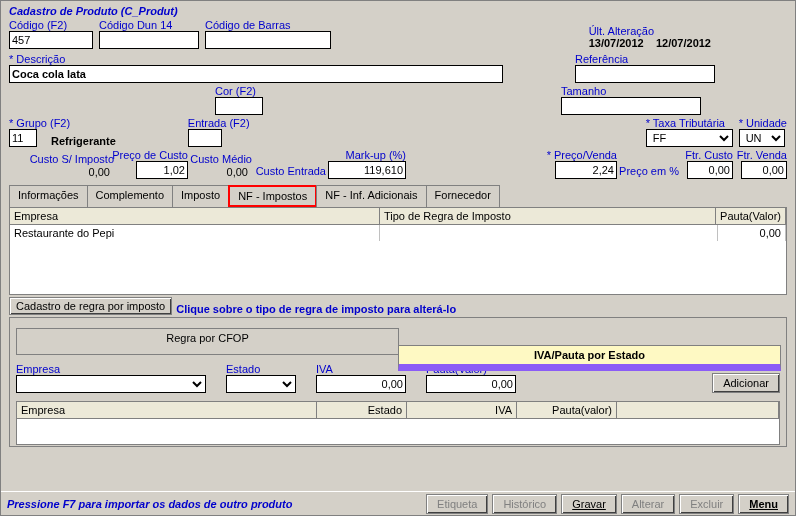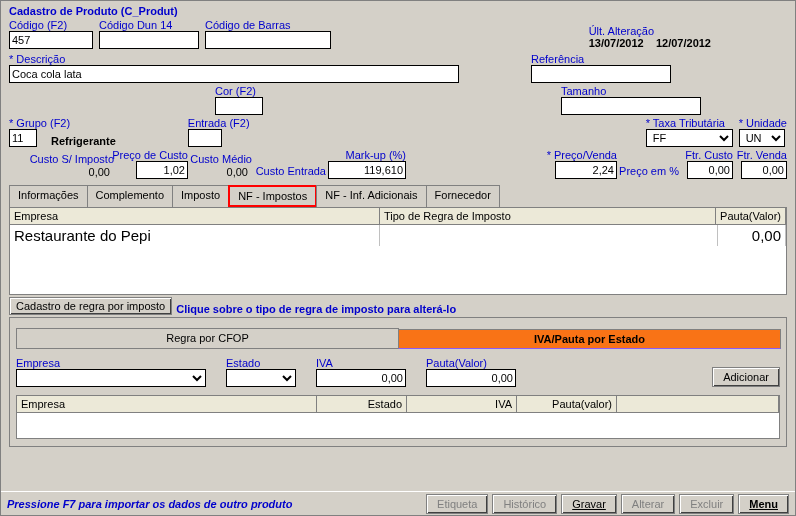--- a/index.html
+++ b/index.html
@@ -1,34 +1,34 @@
 <!DOCTYPE html>
 <html><head>
 <meta charset="utf-8">
 <style>
   * { box-sizing: border-box; font-family: Arial, sans-serif; }
   body { margin:0; padding:0; background:#d4d0c8; width:796px; height:516px; overflow:hidden; font-size:11px; color:#000; }
   .win { width:796px; height:516px; border:1px solid #808080; background:#d4d0c8; position:relative; }
-  .bluelbl { color:#0000cc; font-size:11px; font-weight:bold; }
+  .bluelbl { color:#0000cc; font-size:11px; font-style:italic; font-weight:bold; }
   .lbl { color:#0000cc; font-size:11px; }
   .required { color:#0000cc; }
   .required::before { content:"* "; color:#0000cc; }
   input.txt, select.sel { border:1px solid #000; background:#fff; font-size:11px; padding:1px 2px; height:18px; }
   .readonly { background:#d4d0c8; border:none; text-align:right; padding:1px 4px; }
   .grid { border:1px solid #808080; background:#fff; }
   .grid-head { display:flex; background:#d4d0c8; border-bottom:1px solid #808080; }
   .grid-head .cell { border-right:1px solid #808080; padding:2px 4px; font-size:11px; background:#ece9d8; }
   .grid-row { display:flex; }
-  .grid-row .cell { border-right:1px solid #c0c0c0; padding:2px 4px; font-size:15px; }
+  .grid-row .cell { border-right:1px solid #c0c0c0; padding:2px 4px; font-size:11px; }
   .tabs { display:flex; margin-top:6px; }
   .tab { border:1px solid #808080; border-bottom:none; background:#d4d0c8; padding:3px 8px; font-size:11px; margin-right:-1px; cursor:default; position:relative; }
   .tab.active { border:2px solid #ff0000; }
   .subtabs { display:flex; margin-top:4px; border-bottom:1px solid #808080;}
   .subtab { border:1px solid #808080; border-bottom:none; padding:3px 16px; font-size:11px; background:#d4d0c8; margin-right:-1px; }
-  .subtab.active { background:#f97316; border-bottom:1px solid #8b5cf6; position:relative; top:1px; font-weight:normal;}
+  .subtab.active { background:#fef9c3; border-bottom:7px solid #8b5cf6; position:relative; top:17px; font-weight:normal;}
   .btn { border:1px solid #808080; background:#d4d0c8; padding:3px 10px; font-size:11px; box-shadow: inset 1px 1px 0 #fff, inset -1px -1px 0 #404040; cursor:default;}
   .btn.strong { font-weight:bold; }
   .btn.disabled { color:#808080; }
   .row { display:flex; align-items:flex-end; gap:6px; }
   .col { display:flex; flex-direction:column; }
   .statusbar { position:absolute; bottom:0; left:0; right:0; height:24px; border-top:1px solid #fff; background:#d4d0c8; display:flex; align-items:center; padding:0 6px; justify-content:space-between; }
   .status-btns { display:flex; gap:4px; }
   .innerpanel { border:1px solid #808080; padding:6px; }
 </style>
 </head>
@@ -59,21 +59,21 @@
           &nbsp;&nbsp;
           <b>12/07/2012</b>
         </div>
       </div>
       <div style="width:70px"></div>
     </div>
 
     <div class="row" style="margin-top:4px;">
       <div class="col" style="flex:0 0 auto;">
         <span class="lbl required">Descrição</span>
-        <input class="txt" style="width: 450px;" value="Coca cola lata">
+        <input class="txt" style="width: 494px; font-weight: bold;" value="Coca cola lata">
       </div>
       <div style="width:60px"></div>
       <div class="col">
         <span class="lbl">Referência</span>
         <input class="txt" style="width: 140px;" value="">
       </div>
     </div>
 
     <div class="row" style="margin-top:2px;">
       <div style="width:200px"></div>

